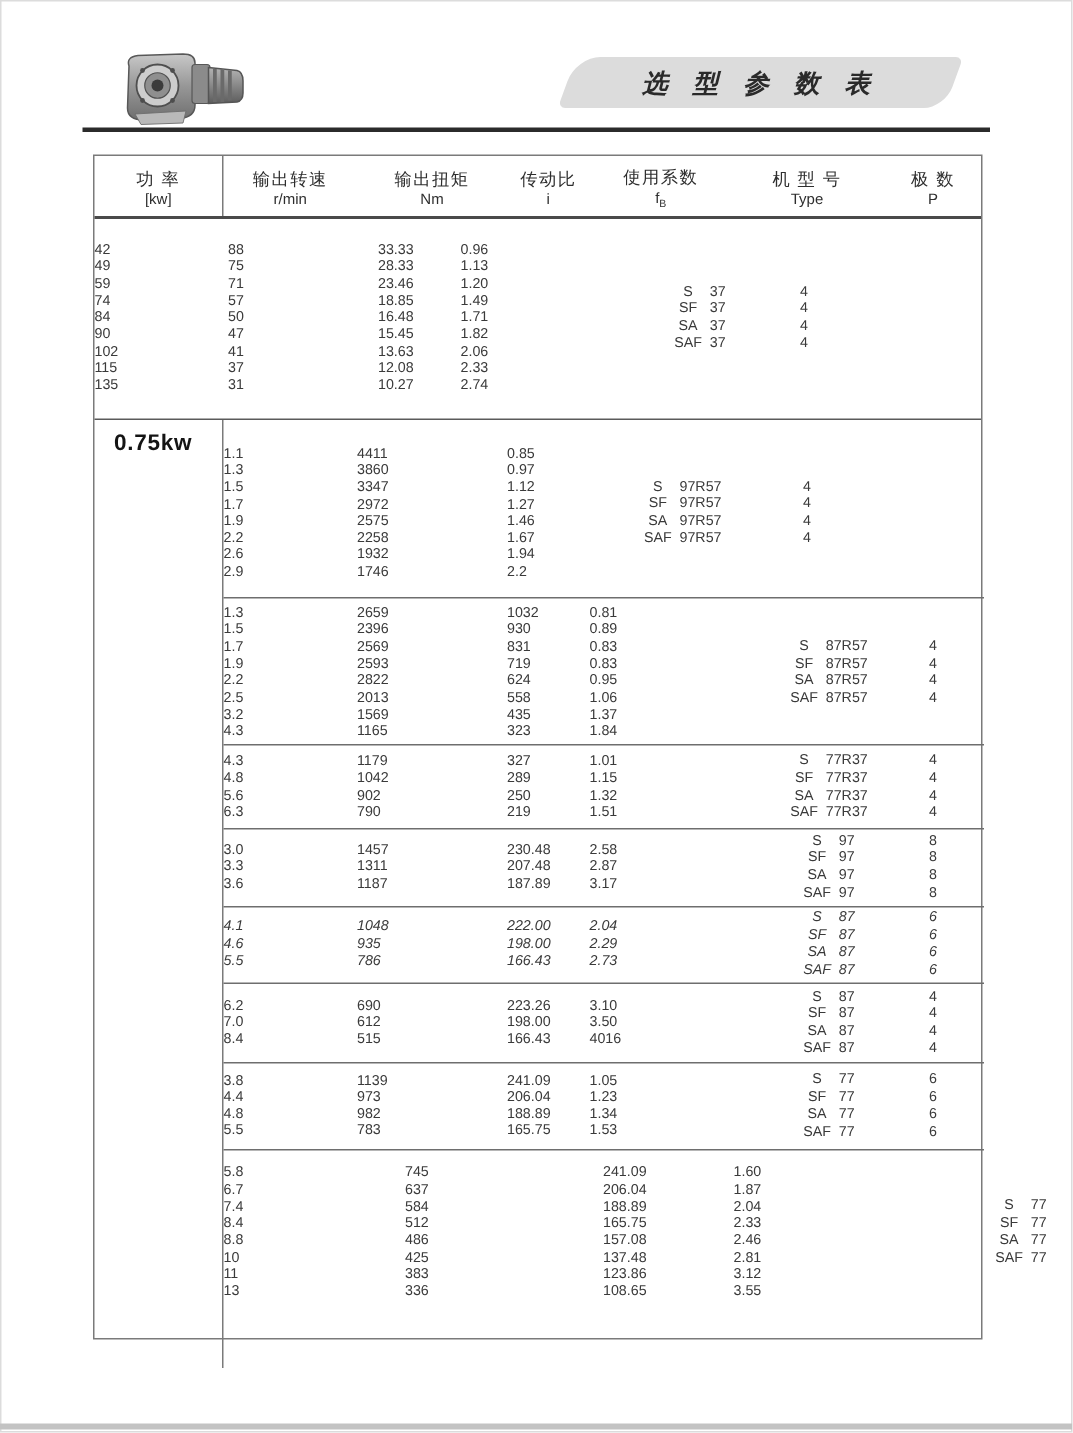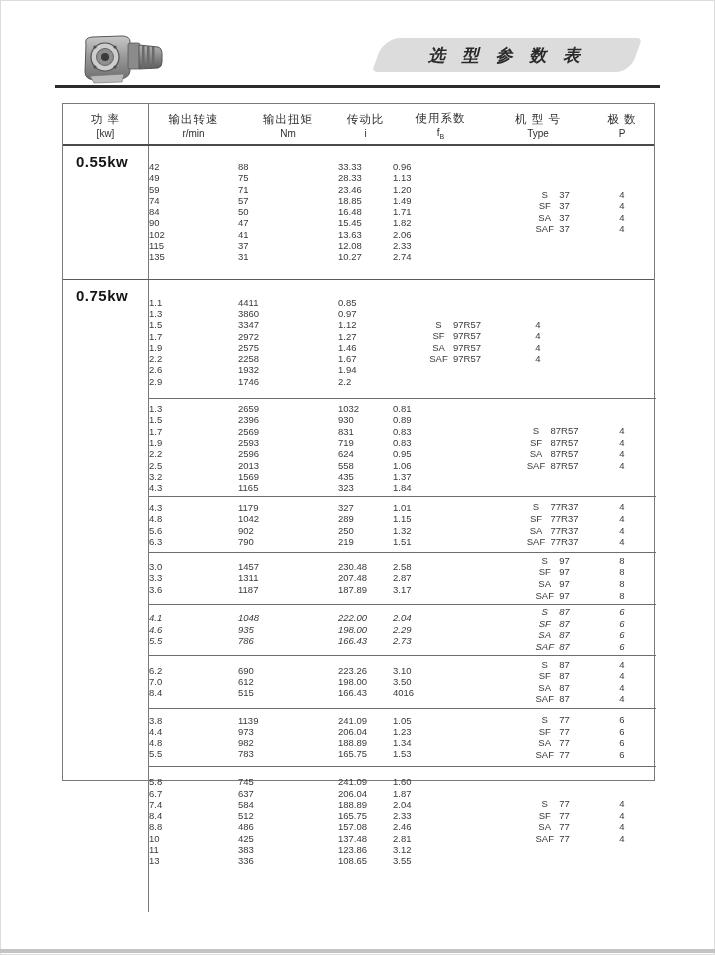--- a/index.html
+++ b/index.html
@@ -17,21 +17,21 @@
     border-radius:16px 5px 14px 5px;
   }
   .title-badge .title-text{
     display:flex; width:100%; height:100%; align-items:center; justify-content:center;
     transform:skewX(20deg);
     font-style:italic; font-weight:bold; font-size:17px; letter-spacing:6px; color:#2a2a2a;
   }
   .header-rule{position:absolute; left:55px; top:85px; width:605px; height:2.5px; background:#2b2b2b;}
   
   .param-table{
-    position:absolute; left:62px; top:103px; width:593px; height:678px;
+    position:absolute; left:62px; top:103px; width:593px; height:790px;
     border:1.5px solid #7a7a7a; box-sizing:border-box;
     display:flex; flex-direction:column;
   }
   .thead{
     display:grid; grid-template-columns:86px 89px 100px 55px 95px 100px 68px;
     height:40px; border-bottom:2px solid #4a4a4a; flex:0 0 auto;
   }
   .th{
     display:flex; flex-direction:column; align-items:center; justify-content:center;
     gap:1px; padding-top:2px;
@@ -62,21 +62,21 @@
   .cell .p{font-size:9.5px; line-height:11.6px; height:11.6px; color:#3a3a3a;}
   
   .s0 .g0{padding:15px 0 16px;}
   .s1 .g0{padding:17px 0 11px;}
   .s1 .g1{padding:4px 0 3px;}
   .s1 .g2{padding:4px 0 4px;}
   .s1 .g3{padding:2px 0 3px;}
   .s1 .g4{padding:1px 0 2px;font-style:italic;}
   .s1 .g5{padding:3px 0 3px;}
   .s1 .g6{padding:5px 0 6px;}
-  .s1 .g7{padding:9px 0 45px;}
+  .s1 .g7{padding:9px 0 45px;gap:32px;}
   
   .page-bottom-edge{position:absolute; left:0; bottom:2px; width:100%; height:4px; background:#c3c3c3;}
 </style>
 </head>
 <body>
 
 <div class="page">
 
   <header class="page-header">
     <div class="logo">
@@ -141,23 +141,20 @@
           <div class="zh">机 型 号</div>
           <div class="unit">Type</div>
         </div>
         <div class="th">
           <div class="zh">极  数</div>
           <div class="unit">P</div>
         </div>
       </div>
     <div class="tbody" id="tbody">
         <div class="section s0">
-          <div class="power-cell">
-            <div class="power-label">0.55kw</div>
-          </div>
           <div class="groups">
             <div class="group g0">
               <div class="cell num">
                 <div class="v">42</div>
                 <div class="v">49</div>
                 <div class="v">59</div>
                 <div class="v">74</div>
                 <div class="v">84</div>
                 <div class="v">90</div>
                 <div class="v">102</div>
@@ -270,21 +267,21 @@
                 <div class="v">2.2</div>
                 <div class="v">2.5</div>
                 <div class="v">3.2</div>
                 <div class="v">4.3</div>
               </div>
               <div class="cell num">
                 <div class="v">2659</div>
                 <div class="v">2396</div>
                 <div class="v">2569</div>
                 <div class="v">2593</div>
-                <div class="v">2596</div>
+                <div class="v">2822</div>
                 <div class="v">2013</div>
                 <div class="v">1569</div>
                 <div class="v">1165</div>
               </div>
               <div class="cell num">
                 <div class="v">1032</div>
                 <div class="v">930</div>
                 <div class="v">831</div>
                 <div class="v">719</div>
                 <div class="v">624</div>

